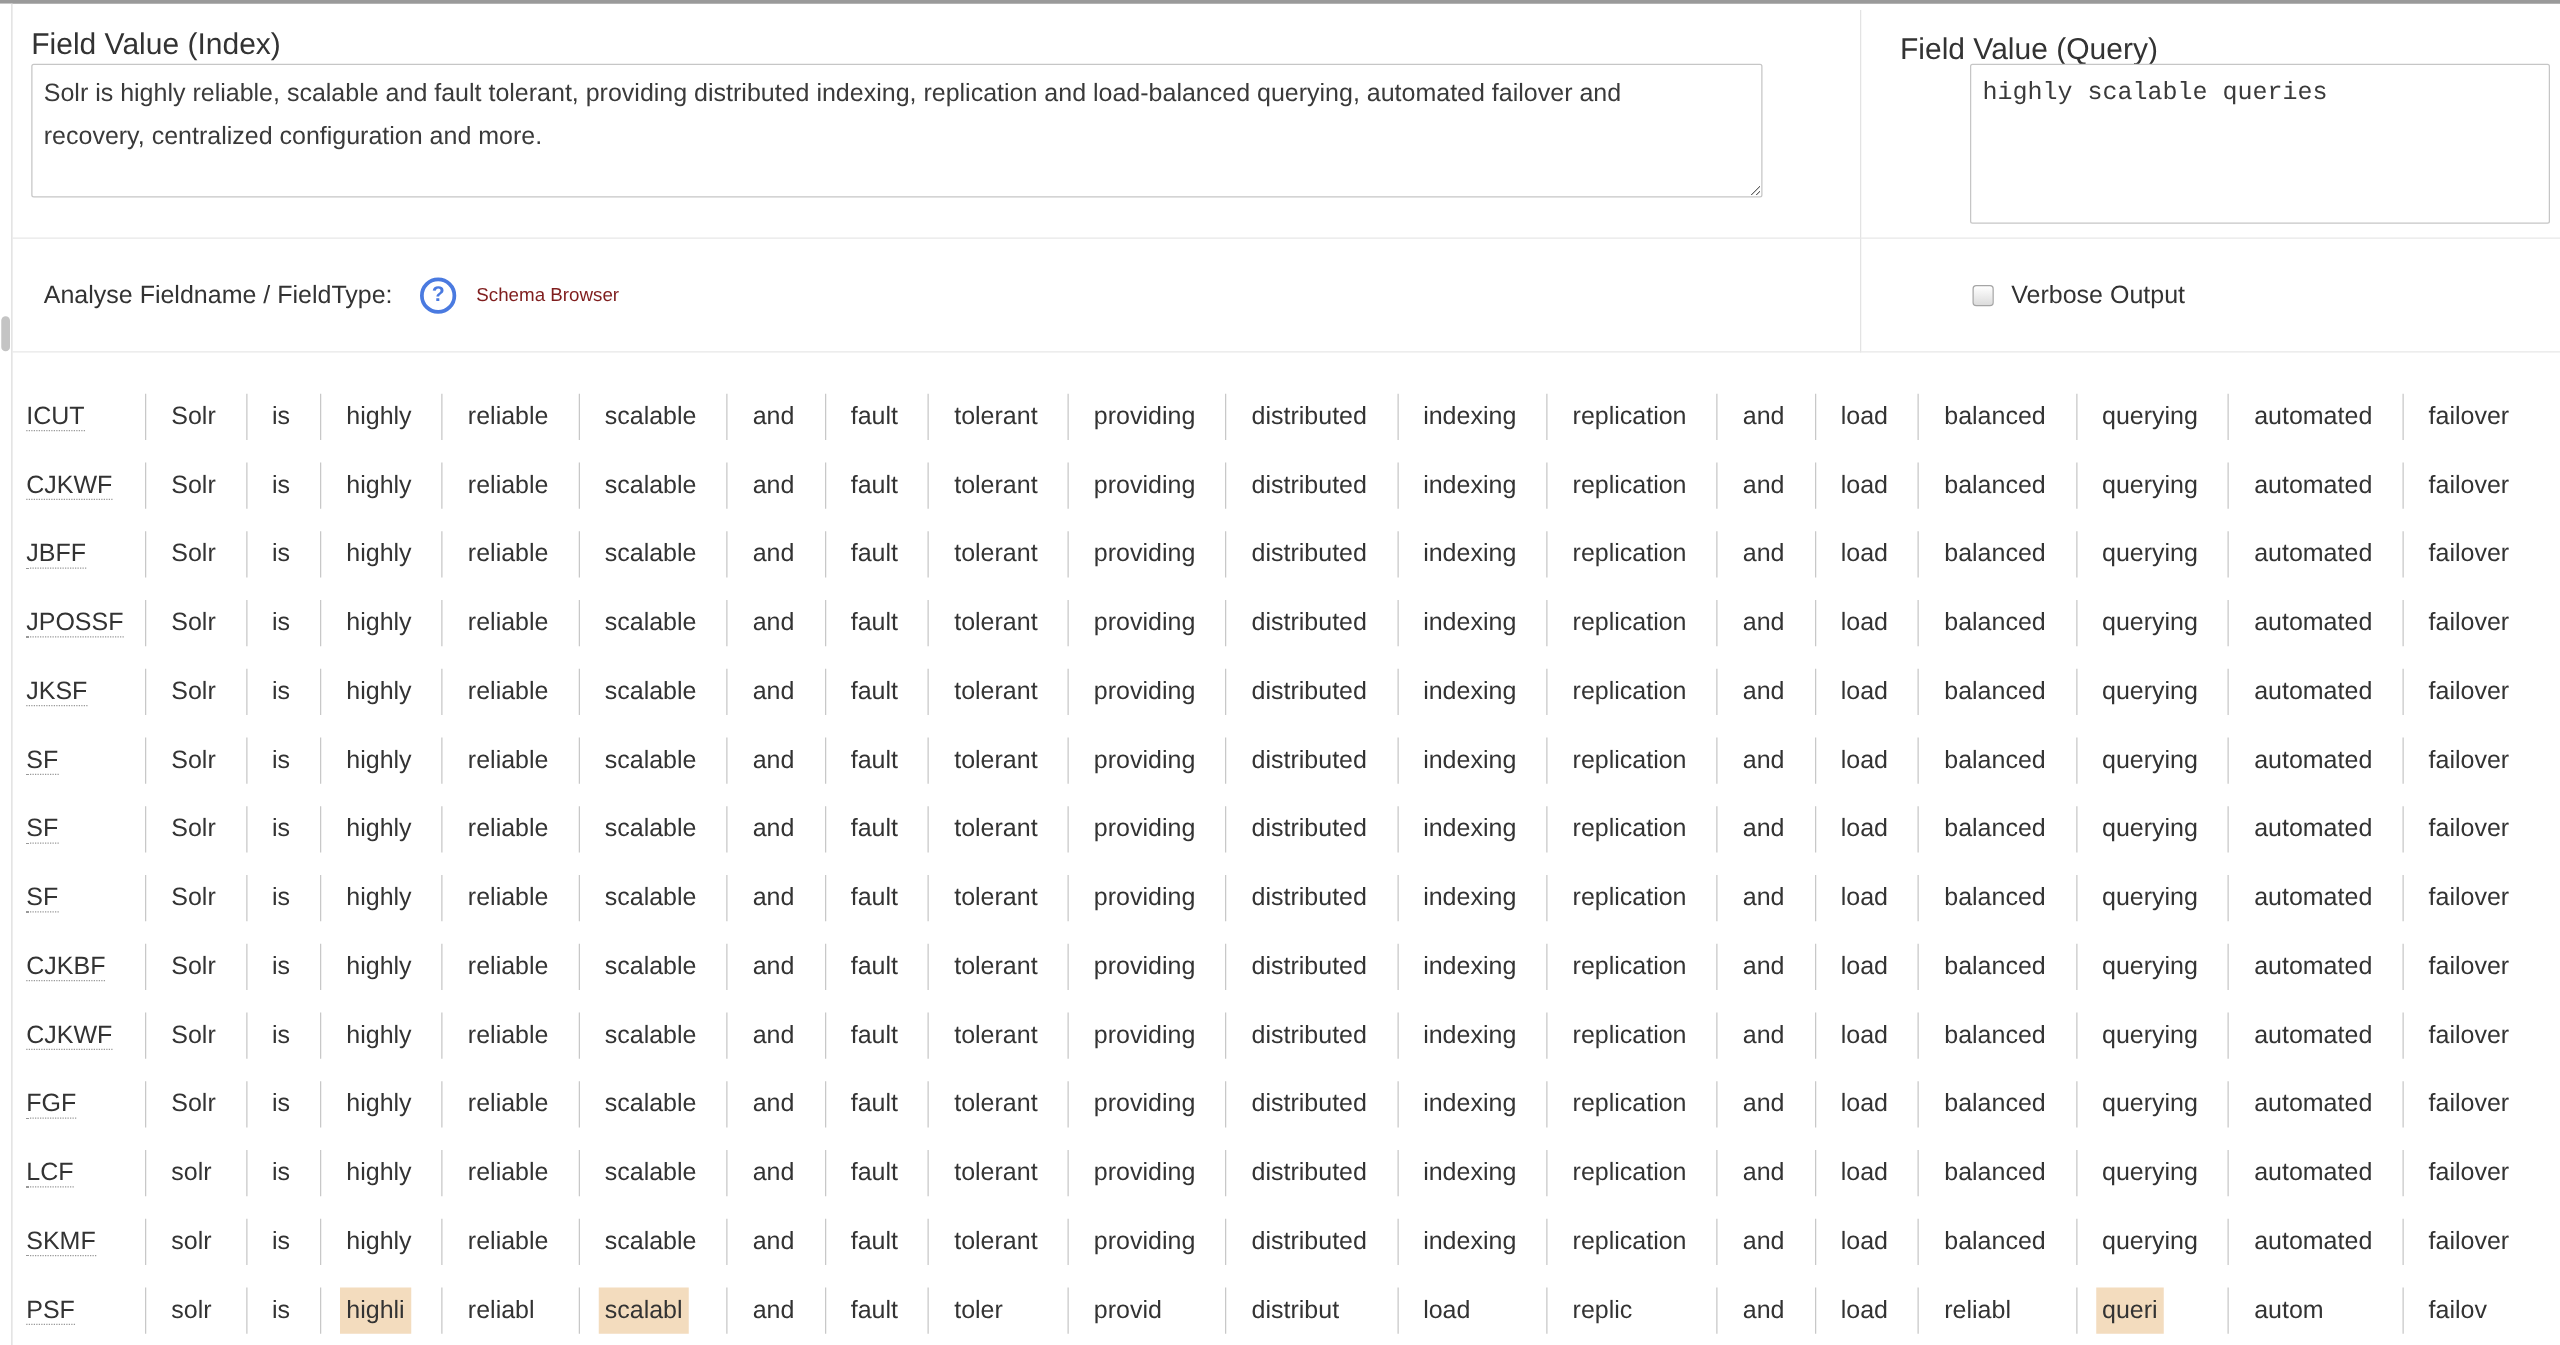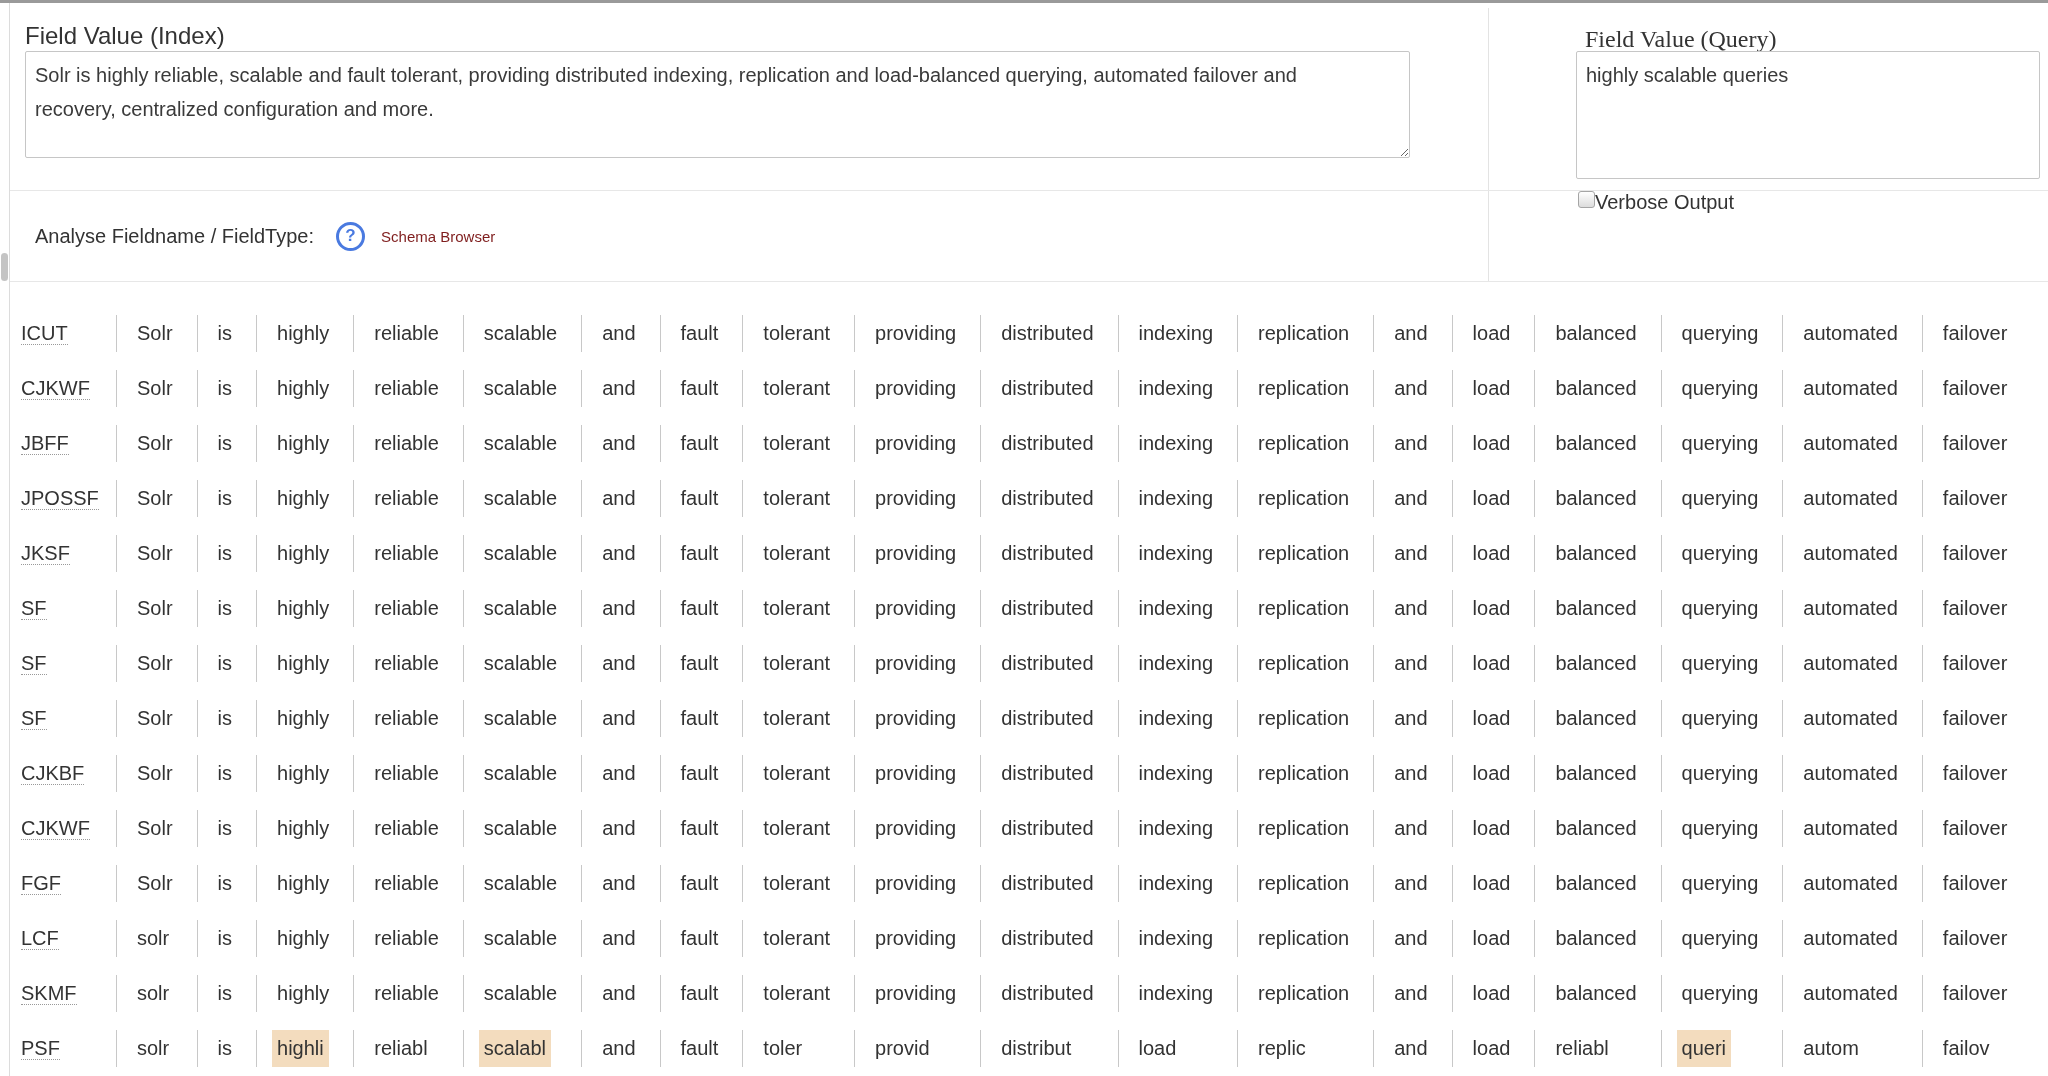--- a/index.html
+++ b/index.html
@@ -14,48 +14,48 @@
                border-right:1px solid #dcdcdc; background:#fff; z-index:5; }
   .left-rail .thumb { position:absolute; left:1px; top:250px; width:7px; height:28px;
                       background:#c4c4c4; border-radius:4px; }
 
   .divider-h { position:absolute; left:10px; width:2038px; height:1px; background:#e7e7e7; }
   .divider-v { position:absolute; left:1488px; top:8px; width:1px; height:274px; background:#e3e3e3; }
 
   
   .field-label { position:absolute; font-size:24px; color:#333; }
   .label-index { left:25px; top:22px; }
-  .label-query { left:1585px; top:26px;font-family:Liberation Serif, serif; }
+  .label-query { left:1520px; top:26px; }
 
   textarea { position:absolute; font-family:"Liberation Sans","DejaVu Sans",sans-serif;
              font-size:20px; color:#3a3a3a; line-height:34px;
              border:1px solid #c6c6c6; border-radius:2px; background:#fff;
              resize:both; outline:none; overflow:hidden; }
   .ta-index { left:25px; top:51px; width:1385px; height:107px; padding:6px 40px 6px 9px; }
-  .ta-query { left:1576px; top:51px; width:464px; height:128px; padding:6px 9px; resize:none; }
+  .ta-query { left:1576px; top:51px; width:464px; height:128px; padding:6px 9px; resize:none;font-family:Liberation Mono, monospace; }
 
   
   .analyse-row { position:absolute; left:35px; top:191px; height:90px;
                  display:flex; align-items:center; gap:16px;text-align:center; }
   .analyse-label { font-size:20px; }
   .select-box { position:relative; width:226px; height:41px; margin-left:6px;
                 border:1px solid #adadad; border-radius:7px;
                 background:linear-gradient(#fdfdfd,#ececec);
                 display:flex; align-items:center; padding:0 16px;
                 font-size:20px; color:#333; cursor:pointer;
                 box-shadow:0 1px 1px rgba(0,0,0,.05); }
   .select-box .arrow { position:absolute; right:16px; top:11px; font-size:14px; color:#666; }
   .help-circle { width:29px; height:29px; border-radius:50%;
                  border:3px solid var(--help-blue,#4a7ae0); color:var(--help-blue,#4a7ae0);
                  font-size:17px; font-weight:bold; display:flex; align-items:center;
                  justify-content:center; margin-left:6px; background:#fff; cursor:pointer; }
   .schema-browser { font-size:15px; color:#7f1d1d; cursor:pointer; }
 
   .verbose-group { position:absolute; left:1578px; top:191px; height:90px;
-                   display:flex; }
+                   display:flex; align-items:center; gap:14px; }
   .checkbox { width:17px; height:17px; border:1px solid #a5a5a5; border-radius:3px;
               background:linear-gradient(#fff,#dcdcdc); cursor:pointer; }
   .verbose-label { font-size:20px; color:#333; }
 
   
   .table-wrap { position:absolute; left:10px; top:282px; width:2038px; height:794px;
                 overflow:hidden; }
   table.analysis { border-collapse:separate; border-spacing:0 18px;
                    margin:15px 0 0 11px; white-space:nowrap; }
   table.analysis td { height:37px; line-height:37px; font-size:20px; color:#333;

